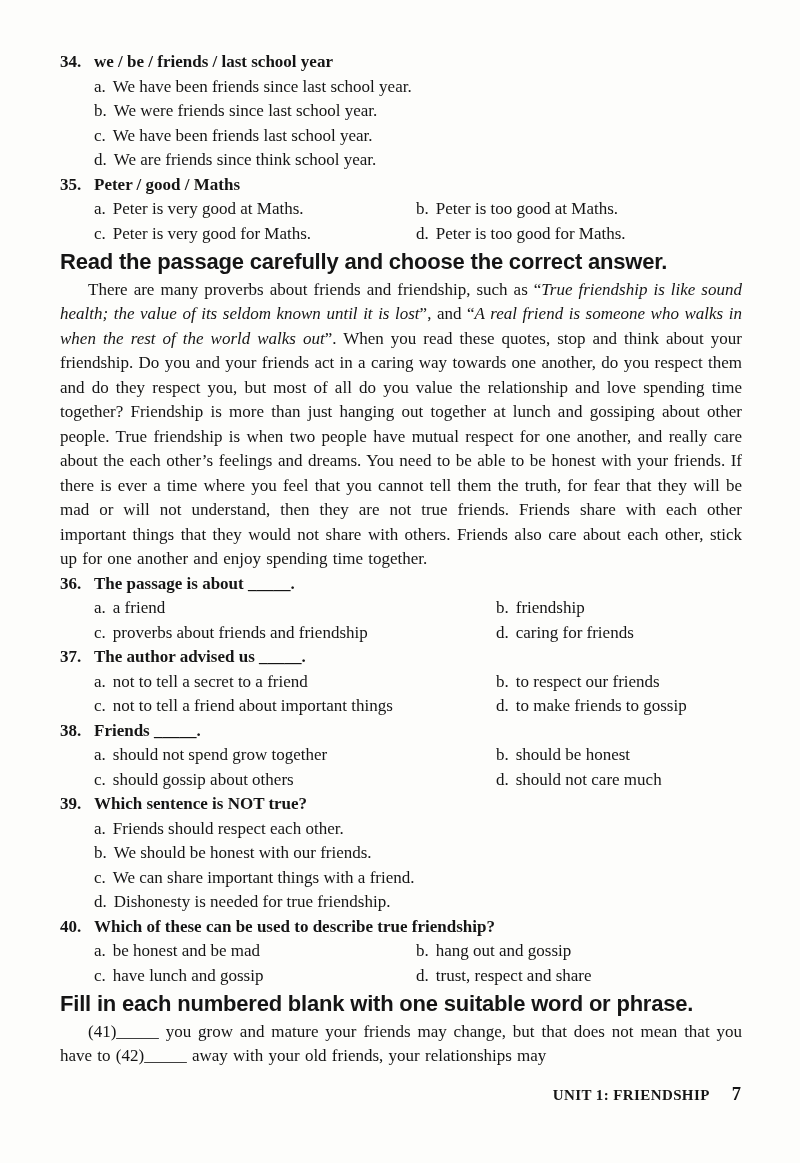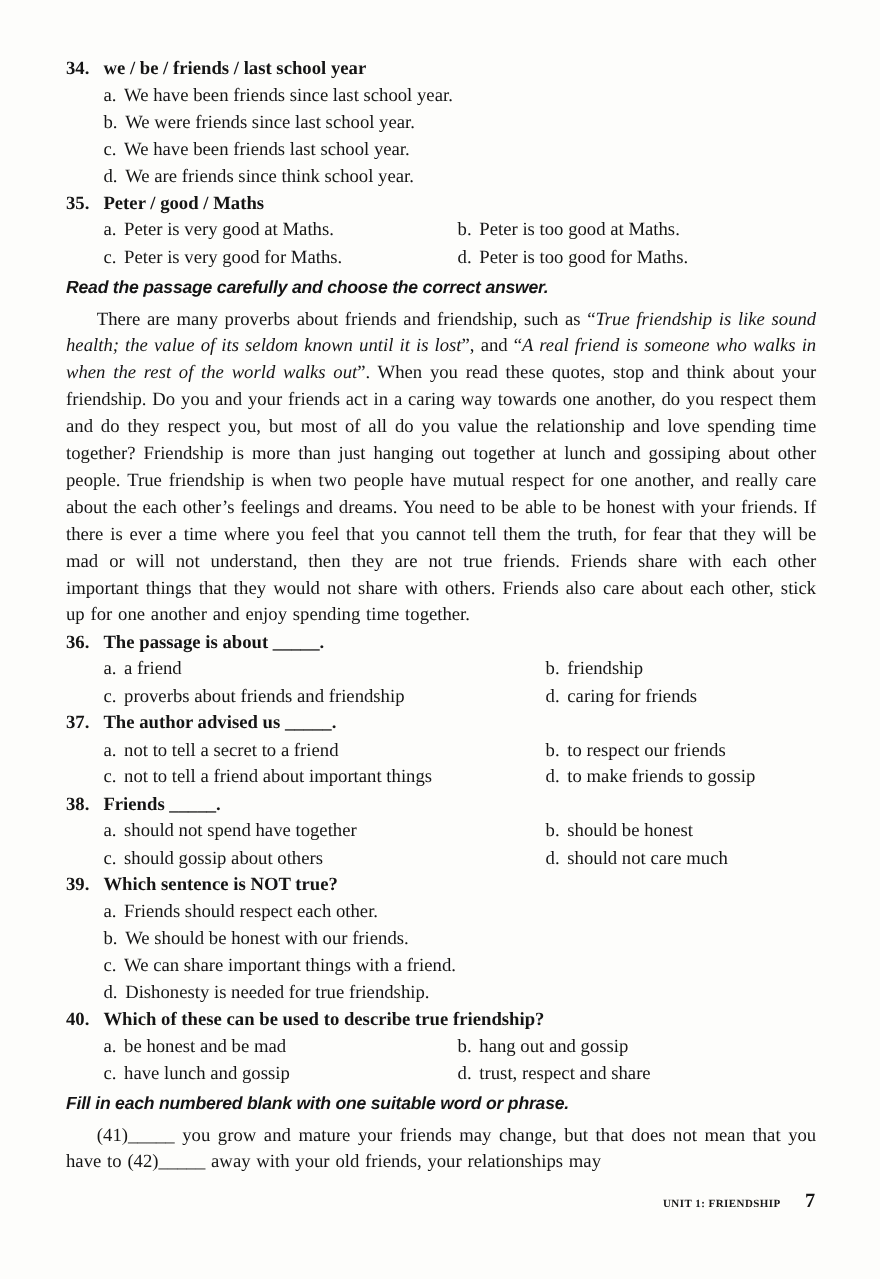--- a/index.html
+++ b/index.html
@@ -18,38 +18,37 @@
   .q-line { display:flex;font-weight:bold; }
   .q-num { width:34px; flex-shrink:0; }
   .options { padding-left:34px; }
   .opt { white-space:nowrap; }
   .opt-label { margin-right:7px; }
   .opt-grid { padding-left:34px; display:grid; }
   .cols-wide { grid-template-columns:402px auto; }
   .cols-mid  { grid-template-columns:322px auto; }
   .sec-heading {
     font-family:"Liberation Sans","DejaVu Sans",sans-serif;
-    font-weight:bold; font-size:16px;
+    font-weight:bold; font-size:22px;
     letter-spacing:-0.2px;
     margin:4px 0 3px;
-    font-style:italic;
   }
   .passage, .fill-par {
     text-align:justify;
     text-indent:28px;
     word-spacing:1px;
   }
   .passage i { font-style:italic; }
   .footer {
     position:absolute;
     right:59px; bottom:56px;
     display:flex; align-items:baseline; gap:22px;
   }
   .footer-unit {
-    font-weight:bold; font-size:10px; letter-spacing:0.4px;
+    font-weight:bold; font-size:15px; letter-spacing:0.4px;
   }
   .footer-page {
     font-weight:bold; font-size:18.5px;
   }
 </style>
 </head>
 <body>
 
 <section class="question">
   <div class="q-line">
@@ -106,21 +105,21 @@
     <div class="opt"><span class="opt-label">d.</span><span>to make friends to gossip</span></div>
   </div>
 </section>
 
 <section class="question">
   <div class="q-line">
     <span class="q-num">38.</span>
     <span class="q-prompt">Friends _____.</span>
   </div>
   <div class="opt-grid cols-wide">
-    <div class="opt"><span class="opt-label">a.</span><span>should not spend have together</span></div>
+    <div class="opt"><span class="opt-label">a.</span><span>should not spend grow together</span></div>
     <div class="opt"><span class="opt-label">b.</span><span>should be honest</span></div>
     <div class="opt"><span class="opt-label">c.</span><span>should gossip about others</span></div>
     <div class="opt"><span class="opt-label">d.</span><span>should not care much</span></div>
   </div>
 </section>
 
 <section class="question">
   <div class="q-line">
     <span class="q-num">39.</span>
     <span class="q-prompt">Which sentence is NOT true?</span>

